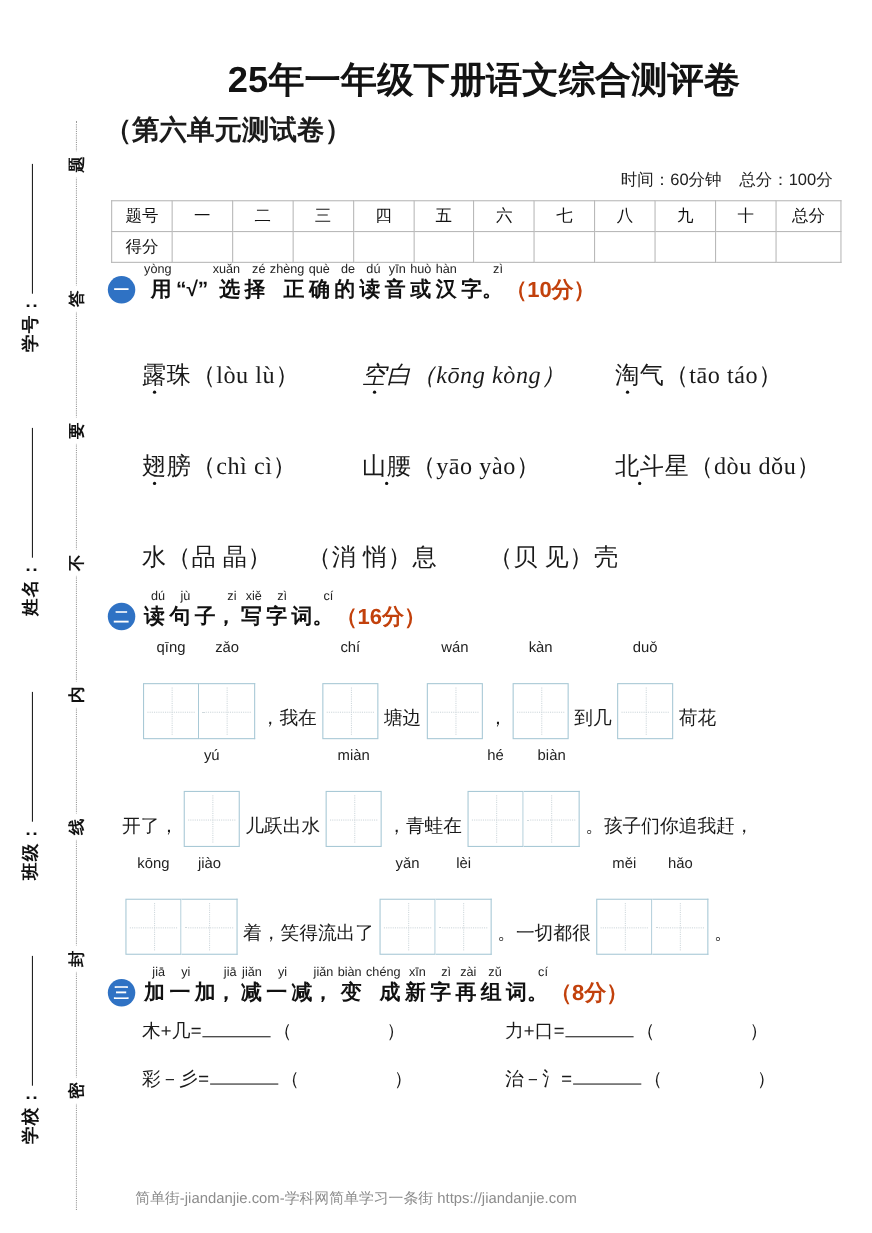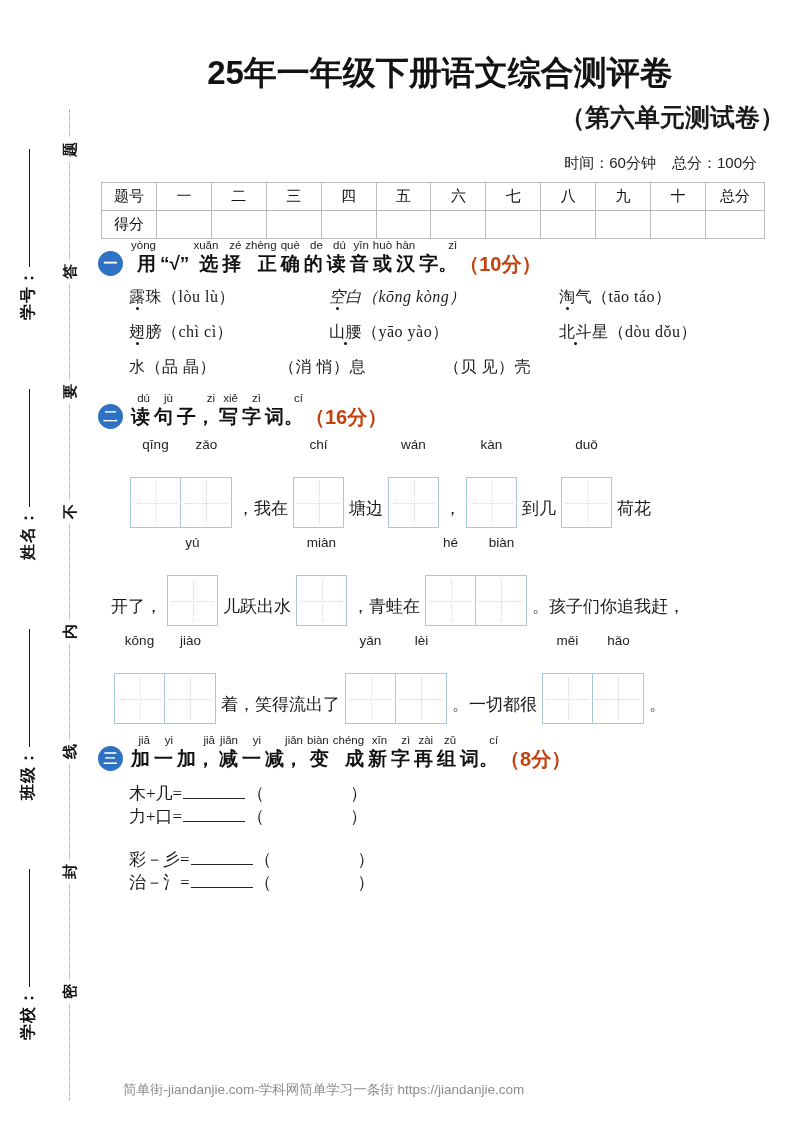--- a/index.html
+++ b/index.html
@@ -94,21 +94,21 @@
     font-family: "Liberation Sans", "DejaVu Sans", sans-serif;
     font-size: 33px;
     font-weight: bold;
     letter-spacing: 0px;
     color: #131313;
     line-height: 1.25;
     padding-right: 8px;
   }
   .subtitle {
     margin: 8px 0 0 0;
-    text-align: right;
+    text-align: left;
     font-family: "Liberation Sans", "DejaVu Sans", sans-serif;
     font-size: 25px;
     font-weight: bold;
     color: #1b1b1b;
     padding-right: 8px;
   }
   .meta-line {
     margin: 20px 36px 0 0;
     text-align: right;
     font-family: "Liberation Sans", "DejaVu Sans", sans-serif;
@@ -237,22 +237,23 @@
   .choices { margin: 10px 0 0 0; padding-left: 34px; }
   .choice-row {
     display: flex;
     margin-bottom: 14px;
     font-size: 17px;
     font-family: "Liberation Serif", "DejaVu Serif", serif;
   }
   .choice-item {
     position: relative;
     white-space: nowrap;
-    font-size: 16px;
+    font-size: 22px;
     letter-spacing: 0.5px;
+    margin-top: 39px;
   }
   .dotted-char { position: relative; }
   .dotted-char::after {
     content: "";
     position: absolute;
     left: 50%;
     margin-left: -1.5px;
     bottom: -5px;
     width: 3px;
     height: 3px;
@@ -316,23 +317,22 @@
     line-height: 22px;
     padding: 0 2px 8px 2px;
     white-space: nowrap;
   }
 
   
   .addsub { margin: 10px 0 0 0; padding-left: 34px; }
   .addsub-row {
     display: flex;
     margin-bottom: 20px;
-    font-family: Liberation Serif, serif;
+    font-family: Liberation Mono, monospace;
     font-size: 17px;
-    flex-direction: column;
   }
   .addsub-item { display: flex; align-items: baseline; white-space: nowrap; }
   .as-expr { }
   .as-blank {
     display: inline-block;
     width: 62px;
     border-bottom: 1.4px solid #222;
     margin: 0 1px;
   }
   .as-paren-open { padding-left: 1px; }

